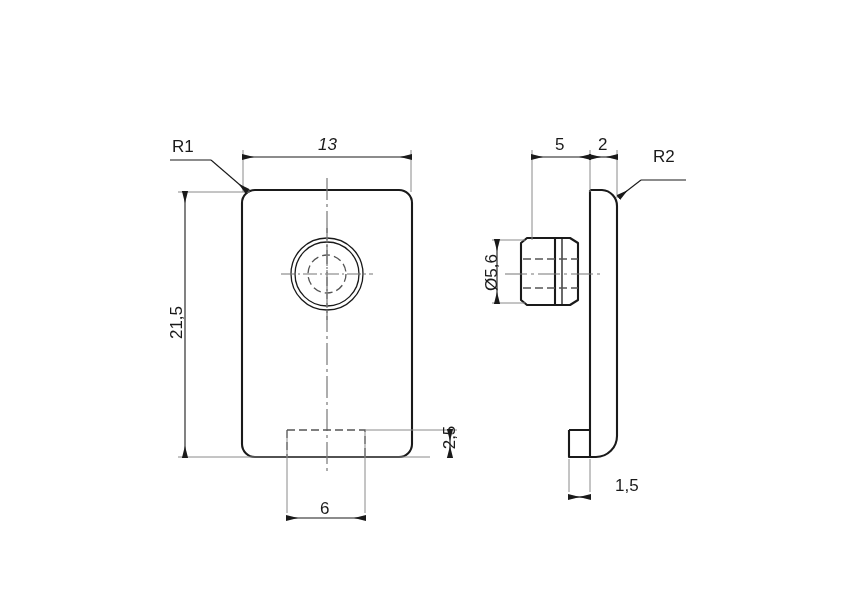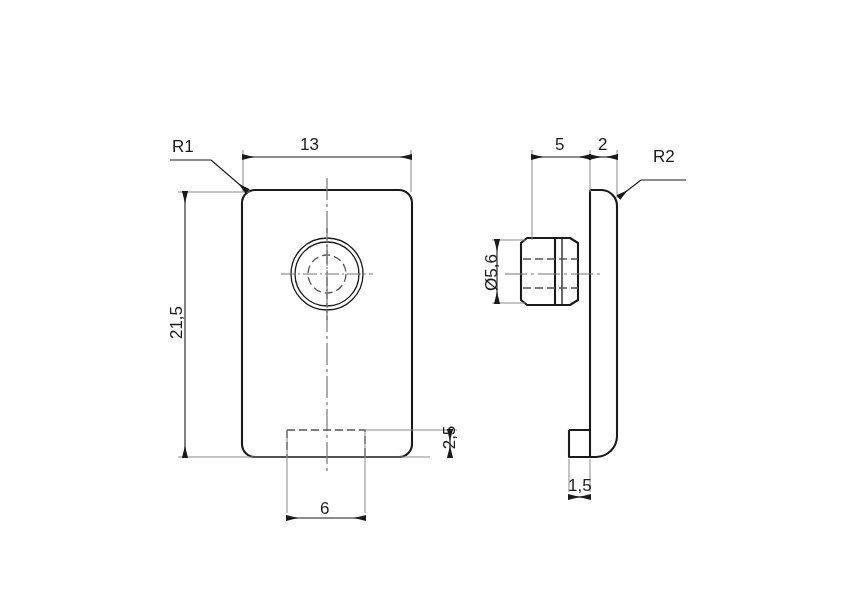--- a/index.html
+++ b/index.html
@@ -116,33 +116,33 @@
       <line x1="492" y1="240" x2="525" y2="240" stroke="#8a8a8a" stroke-width="1"></line>
       <line x1="492" y1="303" x2="525" y2="303" stroke="#8a8a8a" stroke-width="1"></line>
       <line x1="497" y1="240" x2="497" y2="303" stroke="#1a1a1a" stroke-width="1.1" marker-start="url(#arrOut)" marker-end="url(#arrIn)"></line>
 
       <line x1="569" y1="459" x2="569" y2="492" stroke="#8a8a8a" stroke-width="1"></line>
       <line x1="590" y1="459" x2="590" y2="492" stroke="#8a8a8a" stroke-width="1"></line>
       <line x1="569" y1="497" x2="590" y2="497" stroke="#1a1a1a" stroke-width="1.1" marker-start="url(#arrOut)" marker-end="url(#arrIn)"></line>
     </g>
   </svg>
 
-  <div class="dim-text" style="left:300px; top:136px;">13</div>
+  <div class="dim-text" style="left:318px; top:136px;font-style:italic;">13</div>
 
   <div class="dim-text rot90" style="left:156px; top:314px; width:40px; text-align:center;">21,5</div>
 
   <div class="dim-text" style="left:172px; top:138px;text-align:center;">R1</div>
 
   <div class="dim-text" style="left:320px; top:500px;">6</div>
 
   <div class="dim-text rot90" style="left:429px; top:429px; width:40px; text-align:center;">2,5</div>
 
   <div class="dim-text" style="left:555px; top:136px;">5</div>
 
   <div class="dim-text" style="left:598px; top:136px;">2</div>
 
   <div class="dim-text" style="left:653px; top:148px;">R2</div>
 
   <div class="dim-text rot90" style="left:456px; top:264px; width:70px; text-align:center;">Ø5,6</div>
 
-  <div class="dim-text" style="left:568px; top:477px;">1,5</div>
+  <div class="dim-text" style="left:568px; top:477px;padding-left:47px;">1,5</div>
 
 </div>
 
 </body></html>

